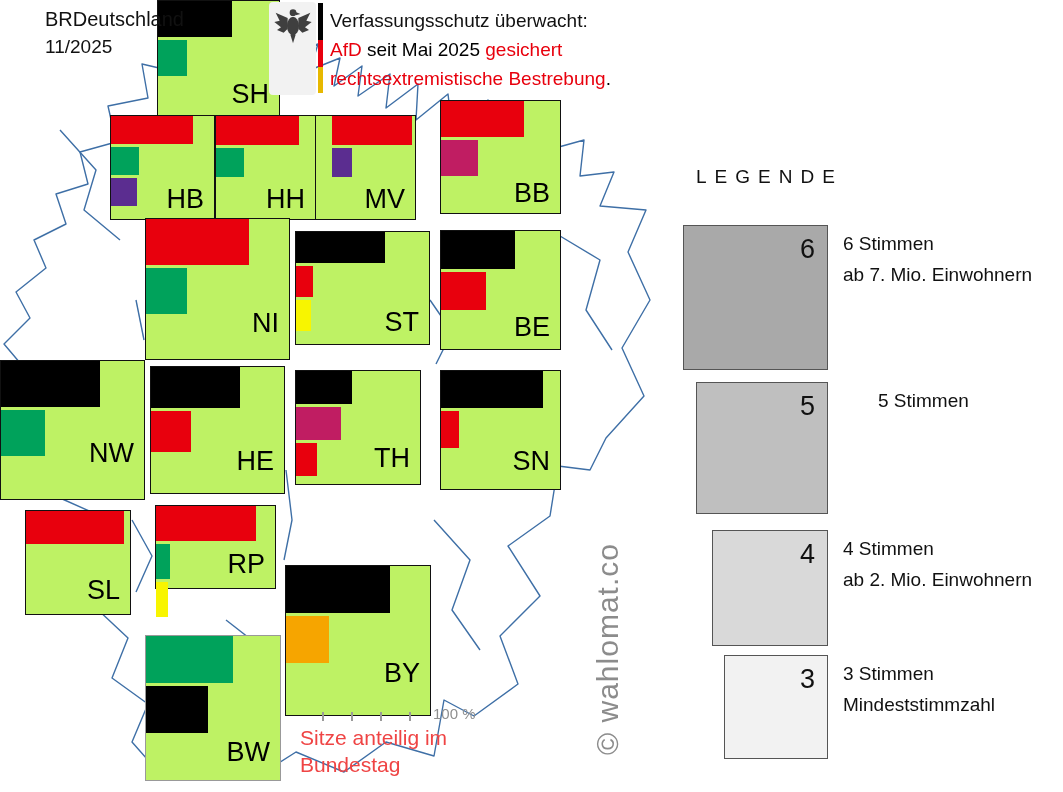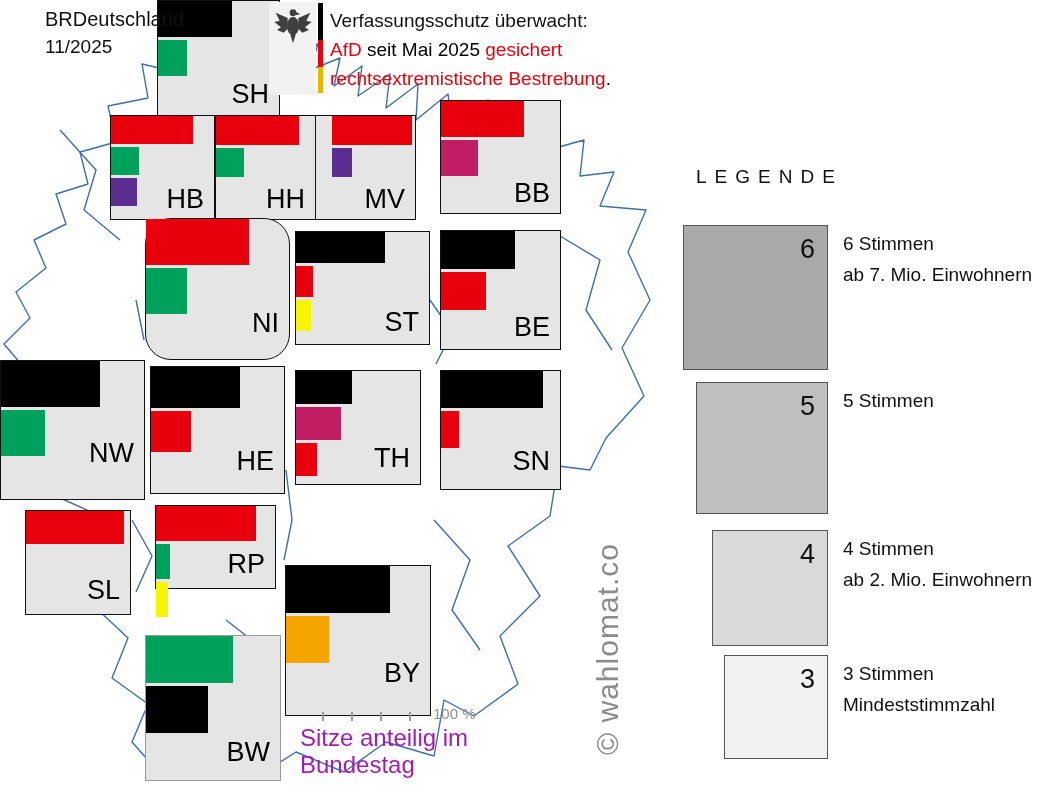--- a/index.html
+++ b/index.html
@@ -12,28 +12,28 @@
   .hdr .t2{font-size:19px;line-height:30px;}
   .eagle-badge{position:absolute;left:269px;top:2px;width:47px;height:93px;background:#f2f2f2;
                border-radius:4px;z-index:3;display:flex;justify-content:center;align-items:flex-start;padding-top:3px;box-sizing:border-box;}
   .flagbar{position:absolute;left:318px;top:3px;width:5px;height:90px;z-index:3;display:flex;flex-direction:column;}
   .flagbar span{display:block;width:100%;}
   .flag-black{height:37px;background:#000;}
   .flag-red{height:27px;background:#e8000d;}
   .flag-gold{height:26px;background:#e7b800;}
   .notice{position:absolute;left:330px;top:6px;z-index:3;font-size:19px;line-height:29px;white-space:nowrap;}
   
-  .state{position:absolute;background:#e5e5e5;border:1px solid #111;box-sizing:border-box;z-index:2;}
+  .state{position:absolute;background:#bef264;border:1px solid #111;box-sizing:border-box;z-index:2;}
   .state.gray-border{border-color:#999;}
   .bar{display:block;margin:0 0 3px 0;}
   .state-label{position:absolute;right:10px;font-size:27px;color:#000;line-height:1;}
   
   .axis-tick{position:absolute;width:2px;height:9px;background:#9a9a9a;z-index:3;}
   .axis-max{position:absolute;left:433px;top:705px;font-size:15px;color:#8f8f8f;z-index:3;text-align:center;}
-  .axis-caption{position:absolute;left:300px;top:724px;font-size:24px;color:#a21caf;line-height:27px;z-index:3;}
+  .axis-caption{position:absolute;left:300px;top:724px;font-size:21px;color:#ef4444;line-height:27px;z-index:3;}
   
   .watermark{position:absolute;left:472px;top:632px;width:272px;text-align:center;
              transform:rotate(-90deg);color:#8c8c8c;font-size:30px;letter-spacing:1px;z-index:1;}
   
   .legend-title{position:absolute;left:696px;top:166px;font-size:19px;letter-spacing:8px;z-index:3;font-weight:500;}
   .legend-box{position:absolute;border:1px solid #555;box-sizing:border-box;z-index:3;}
   .legend-num{position:absolute;top:8px;right:12px;font-size:27px;color:#111;}
   .legend-text{position:absolute;left:843px;font-size:19px;line-height:31px;z-index:3;color:#111;white-space:nowrap;}
 </style>
 </head>
@@ -114,21 +114,21 @@
       <div class="state" style="left: 315px; top: 115px; width: 101px; height: 105px; padding-left: 16px;">
         <div class="bar" style="width: 80px; height: 29px; background: rgb(232, 0, 13);"></div>
         <div class="bar" style="width: 20px; height: 29px; background: rgb(91, 45, 144);"></div>
         <span class="state-label" style="bottom: 6px;">MV</span>
       </div>
       <div class="state" style="left: 440px; top: 100px; width: 121px; height: 114px;">
         <div class="bar" style="width: 83px; height: 36px; background: rgb(232, 0, 13);"></div>
         <div class="bar" style="width: 37px; height: 36px; background: rgb(192, 29, 98);"></div>
         <span class="state-label" style="bottom: 6px;">BB</span>
       </div>
-      <div class="state" style="left: 145px; top: 218px; width: 145px; height: 142px; border-radius: 26px;">
+      <div class="state" style="left: 145px; top: 218px; width: 145px; height: 142px;">
         <div class="bar" style="width: 103px; height: 46px; background: rgb(232, 0, 13);"></div>
         <div class="bar" style="width: 41px; height: 46px; background: rgb(0, 162, 91);"></div>
         <span class="state-label" style="bottom: 22px;">NI</span>
       </div>
       <div class="state" style="left: 295px; top: 231px; width: 135px; height: 114px;">
         <div class="bar" style="width: 89px; height: 31px; background: rgb(0, 0, 0);"></div>
         <div class="bar" style="width: 17px; height: 31px; background: rgb(232, 0, 13);"></div>
         <div class="bar" style="width: 15px; height: 31px; background: rgb(248, 245, 0);"></div>
         <span class="state-label" style="bottom: 8px;">ST</span>
       </div>
@@ -199,21 +199,21 @@
       <div class="legend-box" style="top: 225px; left: 683px; width: 145px; height: 145px; background: rgb(169, 169, 169);">
         <span class="legend-num">6</span>
       </div>
       <div class="legend-text" style="top: 228px;">
         <div>6 Stimmen</div>
         <div>ab 7. Mio. Einwohnern</div>
       </div>
       <div class="legend-box" style="top: 382px; left: 696px; width: 132px; height: 132px; background: rgb(191, 191, 191);">
         <span class="legend-num">5</span>
       </div>
-      <div class="legend-text" style="top: 385px;">
+      <div class="legend-text" style="top: 385px; margin-left: 35px;">
         <div>5 Stimmen</div>
       </div>
       <div class="legend-box" style="top: 530px; left: 712px; width: 116px; height: 116px; background: rgb(217, 217, 217);">
         <span class="legend-num">4</span>
       </div>
       <div class="legend-text" style="top: 533px;">
         <div>4 Stimmen</div>
         <div>ab 2. Mio. Einwohnern</div>
       </div>
       <div class="legend-box" style="top: 655px; left: 724px; width: 104px; height: 104px; background: rgb(242, 242, 242);">

